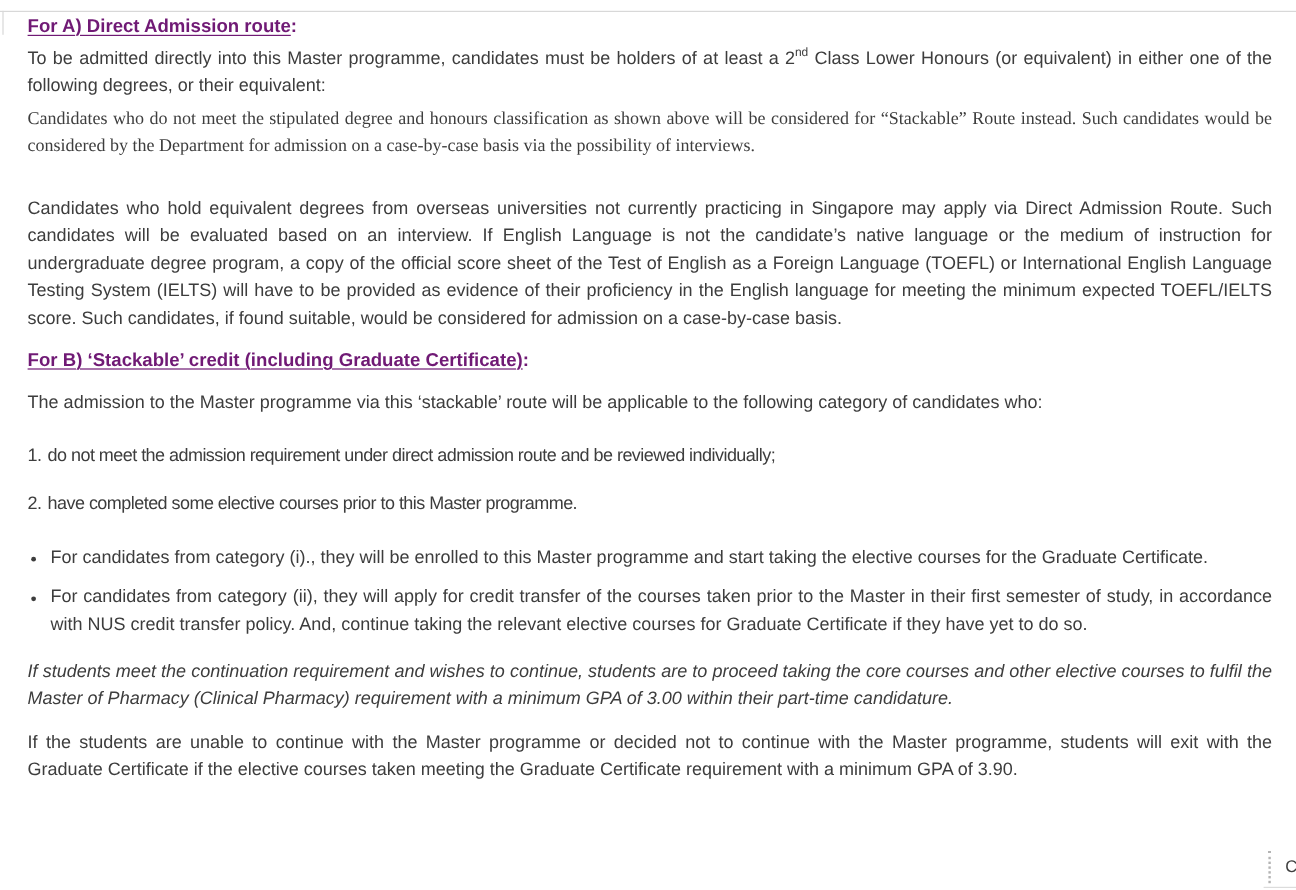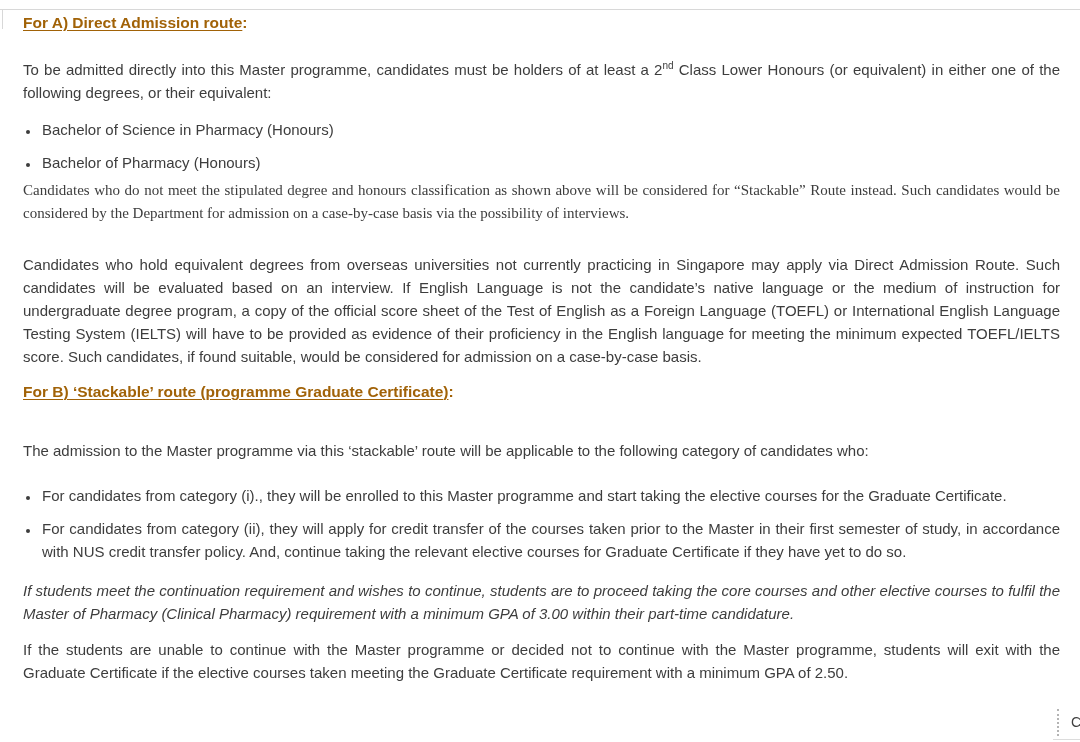--- a/index.html
+++ b/index.html
@@ -30,36 +30,36 @@
     top: 0;
     left: 23px;
     width: 1037px;
     font-size: 15px;
     line-height: 23px;
     color: #3d3d3d;
   }
   .hd {
     font-size: 15.5px;
     font-weight: 700;
-    color: #a16207;
+    color: #701a75;
     margin: 0;
     line-height: 23px;
   }
   .hd .u {
     text-decoration: underline;
     text-decoration-thickness: 1px;
     text-underline-offset: 2px;
   }
   .hd-a { margin-top: 11px; }
   .hd-b { margin-top: 12px; }
   .para { margin: 0; text-align: justify; }
-  .p-intro   { margin-top: 24px; }
+  .p-intro   { margin-top: 3px; }
   .p-stack   { margin-top: 5px; font-family: Liberation Serif, serif; }
   .p-overseas{ margin-top: 28px; }
-  .p-route   { margin-top: 36px; }
+  .p-route   { margin-top: 12px; }
   .p-cont    { margin-top: 16px; font-style: italic; }
   .p-exit    { margin-top: 13px; }
   sup {
     font-size: 10px;
     line-height: 0;
     vertical-align: super;
   }
   ul.blist {
     margin: 14px 0 0;
     padding-left: 17px;
@@ -115,42 +115,42 @@
 
 <div class="top-rule"></div>
 <div class="left-tick"></div>
 
 <div class="doc">
 
   <h2 class="hd hd-a"><span class="u">For A) Direct Admission route</span><span>:</span></h2>
 
   <p class="para p-intro"><span>To be admitted directly into this Master programme, candidates must be holders of at least a 2</span><sup>nd</sup><span> Class Lower Honours (or equivalent) in either one of the following degrees, or their equivalent:</span></p>
 
-  <ul class="blist">
-    <li>Bachelor of Science in Pharmacy (Honours)</li>
-    <li>Bachelor of Pharmacy (Honours)</li>
-  </ul>
 
   <p class="para p-stack">Candidates who do not meet the stipulated degree and honours classification as shown above will be considered for “Stackable” Route instead.  Such candidates would be considered by the Department for admission on a case-by-case basis via the possibility of interviews.</p>
 
   <p class="para p-overseas">Candidates who hold equivalent degrees from overseas universities not currently practicing in Singapore may apply via Direct Admission Route.  Such candidates will be evaluated based on an interview.  If English Language is not the candidate’s native language or the medium of instruction for undergraduate degree program, a copy of the official score sheet of the Test of English as a Foreign Language (TOEFL) or International English Language Testing System (IELTS) will have to be provided as evidence of their proficiency in the English language for meeting the minimum expected TOEFL/IELTS score.  Such candidates, if found suitable, would be considered for admission on a case-by-case basis.</p>
 
-  <h2 class="hd hd-b"><span class="u">For B) ‘Stackable’ route (programme Graduate Certificate)</span><span>:</span></h2>
+  <h2 class="hd hd-b"><span class="u">For B) ‘Stackable’ credit (including Graduate Certificate)</span><span>:</span></h2>
 
   <p class="para p-route">The admission to the Master programme via this ‘stackable’ route will be applicable to the following category of candidates who:</p>
 
+  <div class="nlist">
+    <div class="nitem"><span class="num">1.</span><span>do not meet the admission requirement under direct admission route and be reviewed individually;</span></div>
+    <div class="nitem"><span class="num">2.</span><span>have completed some elective courses prior to this Master programme.</span></div>
+  </div>
 
   <ul class="blist blist2">
     <li>For candidates from category (i)., they will be enrolled to this Master programme and start taking the elective courses for the Graduate Certificate.</li>
     <li>For candidates from category (ii), they will apply for credit transfer of the courses taken prior to the Master in their first semester of study, in accordance with NUS credit transfer policy. And, continue taking the relevant elective courses for Graduate Certificate if they have yet to do so.</li>
   </ul>
 
   <p class="para p-cont">If students meet the continuation requirement and wishes to continue, students are to proceed taking the core courses and other elective courses to fulfil the Master of Pharmacy (Clinical Pharmacy) requirement with a minimum GPA of 3.00 within their part-time candidature.</p>
 
-  <p class="para p-exit">If the students are unable to continue with the Master programme or decided not to continue with the Master programme, students will exit with the Graduate Certificate if the elective courses taken meeting the Graduate Certificate requirement with a minimum GPA of 2.50.</p>
+  <p class="para p-exit">If the students are unable to continue with the Master programme or decided not to continue with the Master programme, students will exit with the Graduate Certificate if the elective courses taken meeting the Graduate Certificate requirement with a minimum GPA of 3.90.</p>
 
 </div>
 
 <div class="widget-fragment">
   <span class="widget-dots"></span>
   <span class="widget-letter">C</span>
 </div>
 <div class="corner-line"></div>
 
 </body></html>

